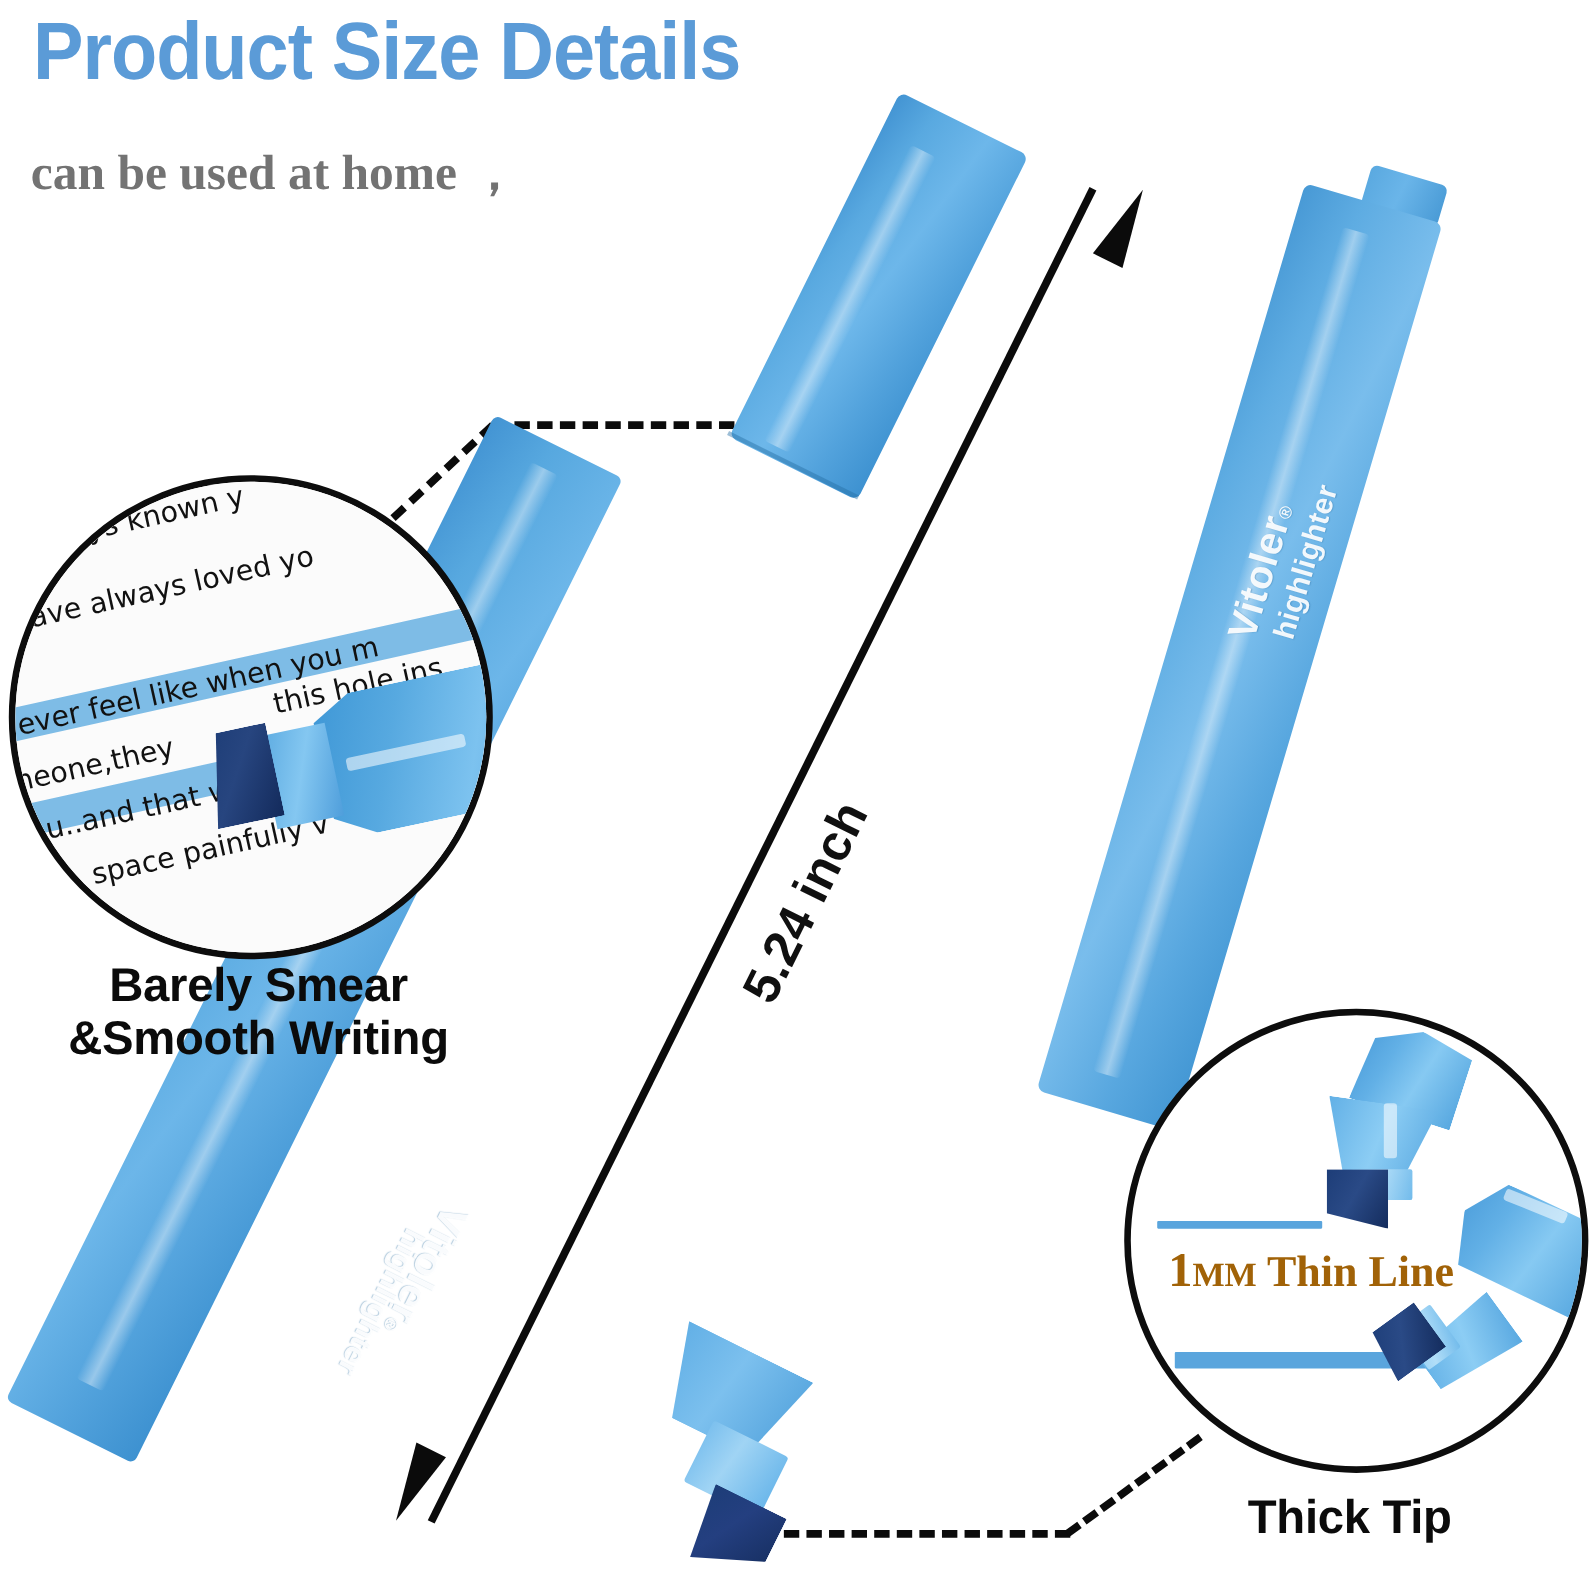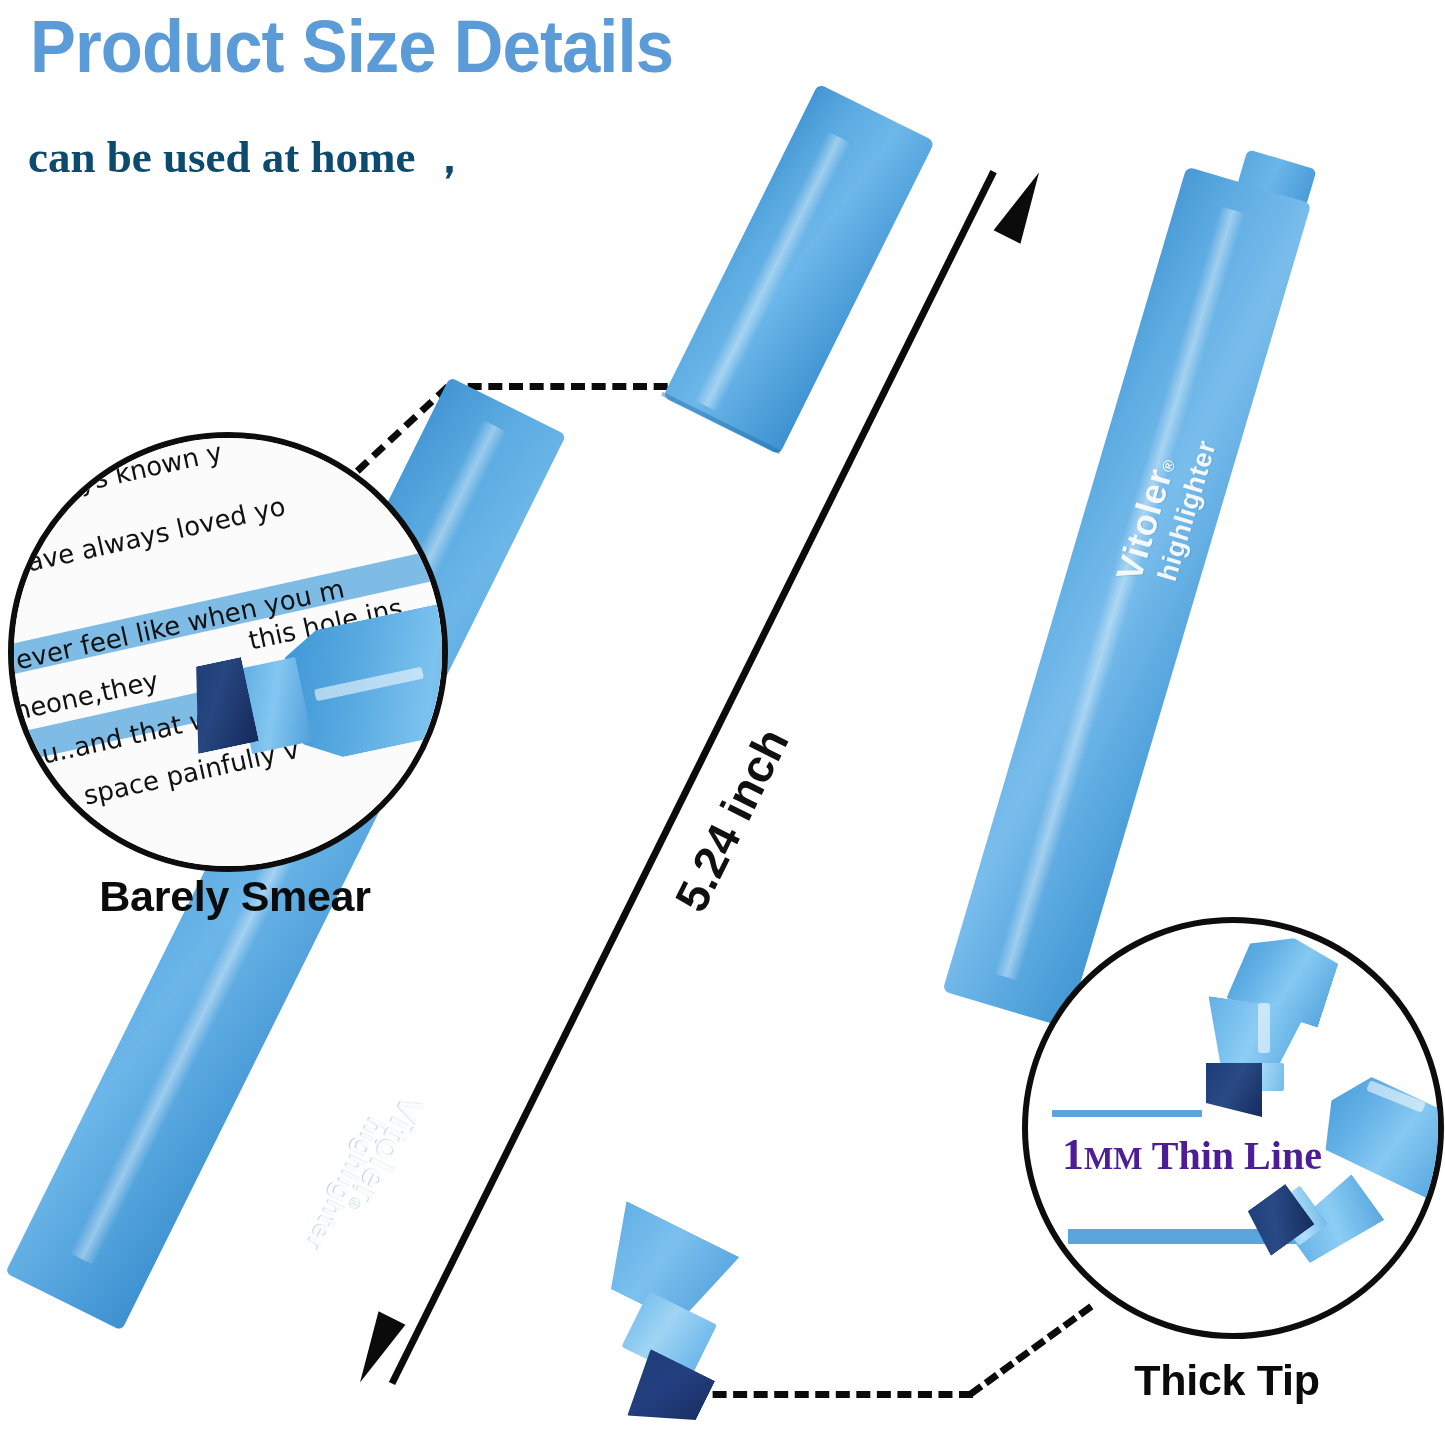--- a/index.html
+++ b/index.html
@@ -34,21 +34,21 @@
   }
   #subtitle {
     position: absolute;
     left: 28px;
     top: 128px;
     width: 700px;
     font-family: "Liberation Serif", serif;
     font-weight: bold;
     font-size: 45px;
     line-height: 1.33;
-    color: #0c4a6e;
+    color: #737373;
   }
 
   
   .pen-wrap { position: absolute; }
 
   .pen-body {
     position: absolute;
     background: linear-gradient(100deg, #4f9fd9 0%, #59a9e0 22%, #68b4e8 48%, #54a3dd 74%, #3f92d0 100%);
     border-radius: 6px / 6px;
   }
@@ -181,21 +181,21 @@
   
   .tip-line {
     position: absolute;
     background: #5aa5dd;
     border-radius: 1px;
   }
   .tip-label {
     position: absolute;
     font-family: "Liberation Serif", serif;
     font-weight: bold;
-    color: #4c1d95;
+    color: #a16207;
     white-space: nowrap;
     text-align: right;
   }
   .tip-label .num { font-size: 44px; }
   .tip-label .mm  { font-size: 31px; }
   .tip-label .rest{ font-size: 40px; }
 
   .mini-pen-body {
     position: absolute;
     background: linear-gradient(105deg, #4d9edb 0%, #62b0e6 28%, #86c9f2 58%, #58a8e0 100%);
@@ -300,20 +300,21 @@
     <div class="smear-pen-body" style="left:280px; top:198px; width:230px; height:130px; transform:rotate(-12deg); transform-origin:0% 50%;
                 clip-path: polygon(0% 16%, 16% 0%, 100% 0%, 100% 100%, 16% 100%, 0% 84%);"></div>
     <div class="smear-nose" style="left:228px; top:218px; width:62px; height:86px; transform:rotate(-12deg); transform-origin:100% 50%;"></div>
     <div class="smear-chisel" style="left:174px; top:218px; width:62px; height:86px; transform:rotate(-12deg); transform-origin:100% 50%;
                 clip-path: polygon(26% 0%, 100% 0%, 100% 100%, 0% 100%);"></div>
     <div class="mini-gloss" style="left:300px; top:240px; width:110px; height:12px; transform:rotate(-12deg);"></div>
   </div>
 
   <div class="circle-cap" style="left:0px; top:872px; width:446px;padding-left:12px;">
     <div>Barely Smear</div>
+    <div>&amp;Smooth Writing</div>
   </div>
 
   <div class="circle" style="left:1022px; top:917px; width:410px; height:410px;">
 
     <div class="tip-line" style="left:24px; top:187px; width:150px; height:7px;"></div>
     <div class="tip-label" style="left:34px; top:206px;">
       <span class="num">1</span><span class="mm">MM</span><span class="rest"> Thin Line</span>
     </div>
 
     <div class="tip-line" style="left:40px; top:306px; width:246px; height:15px;"></div>

